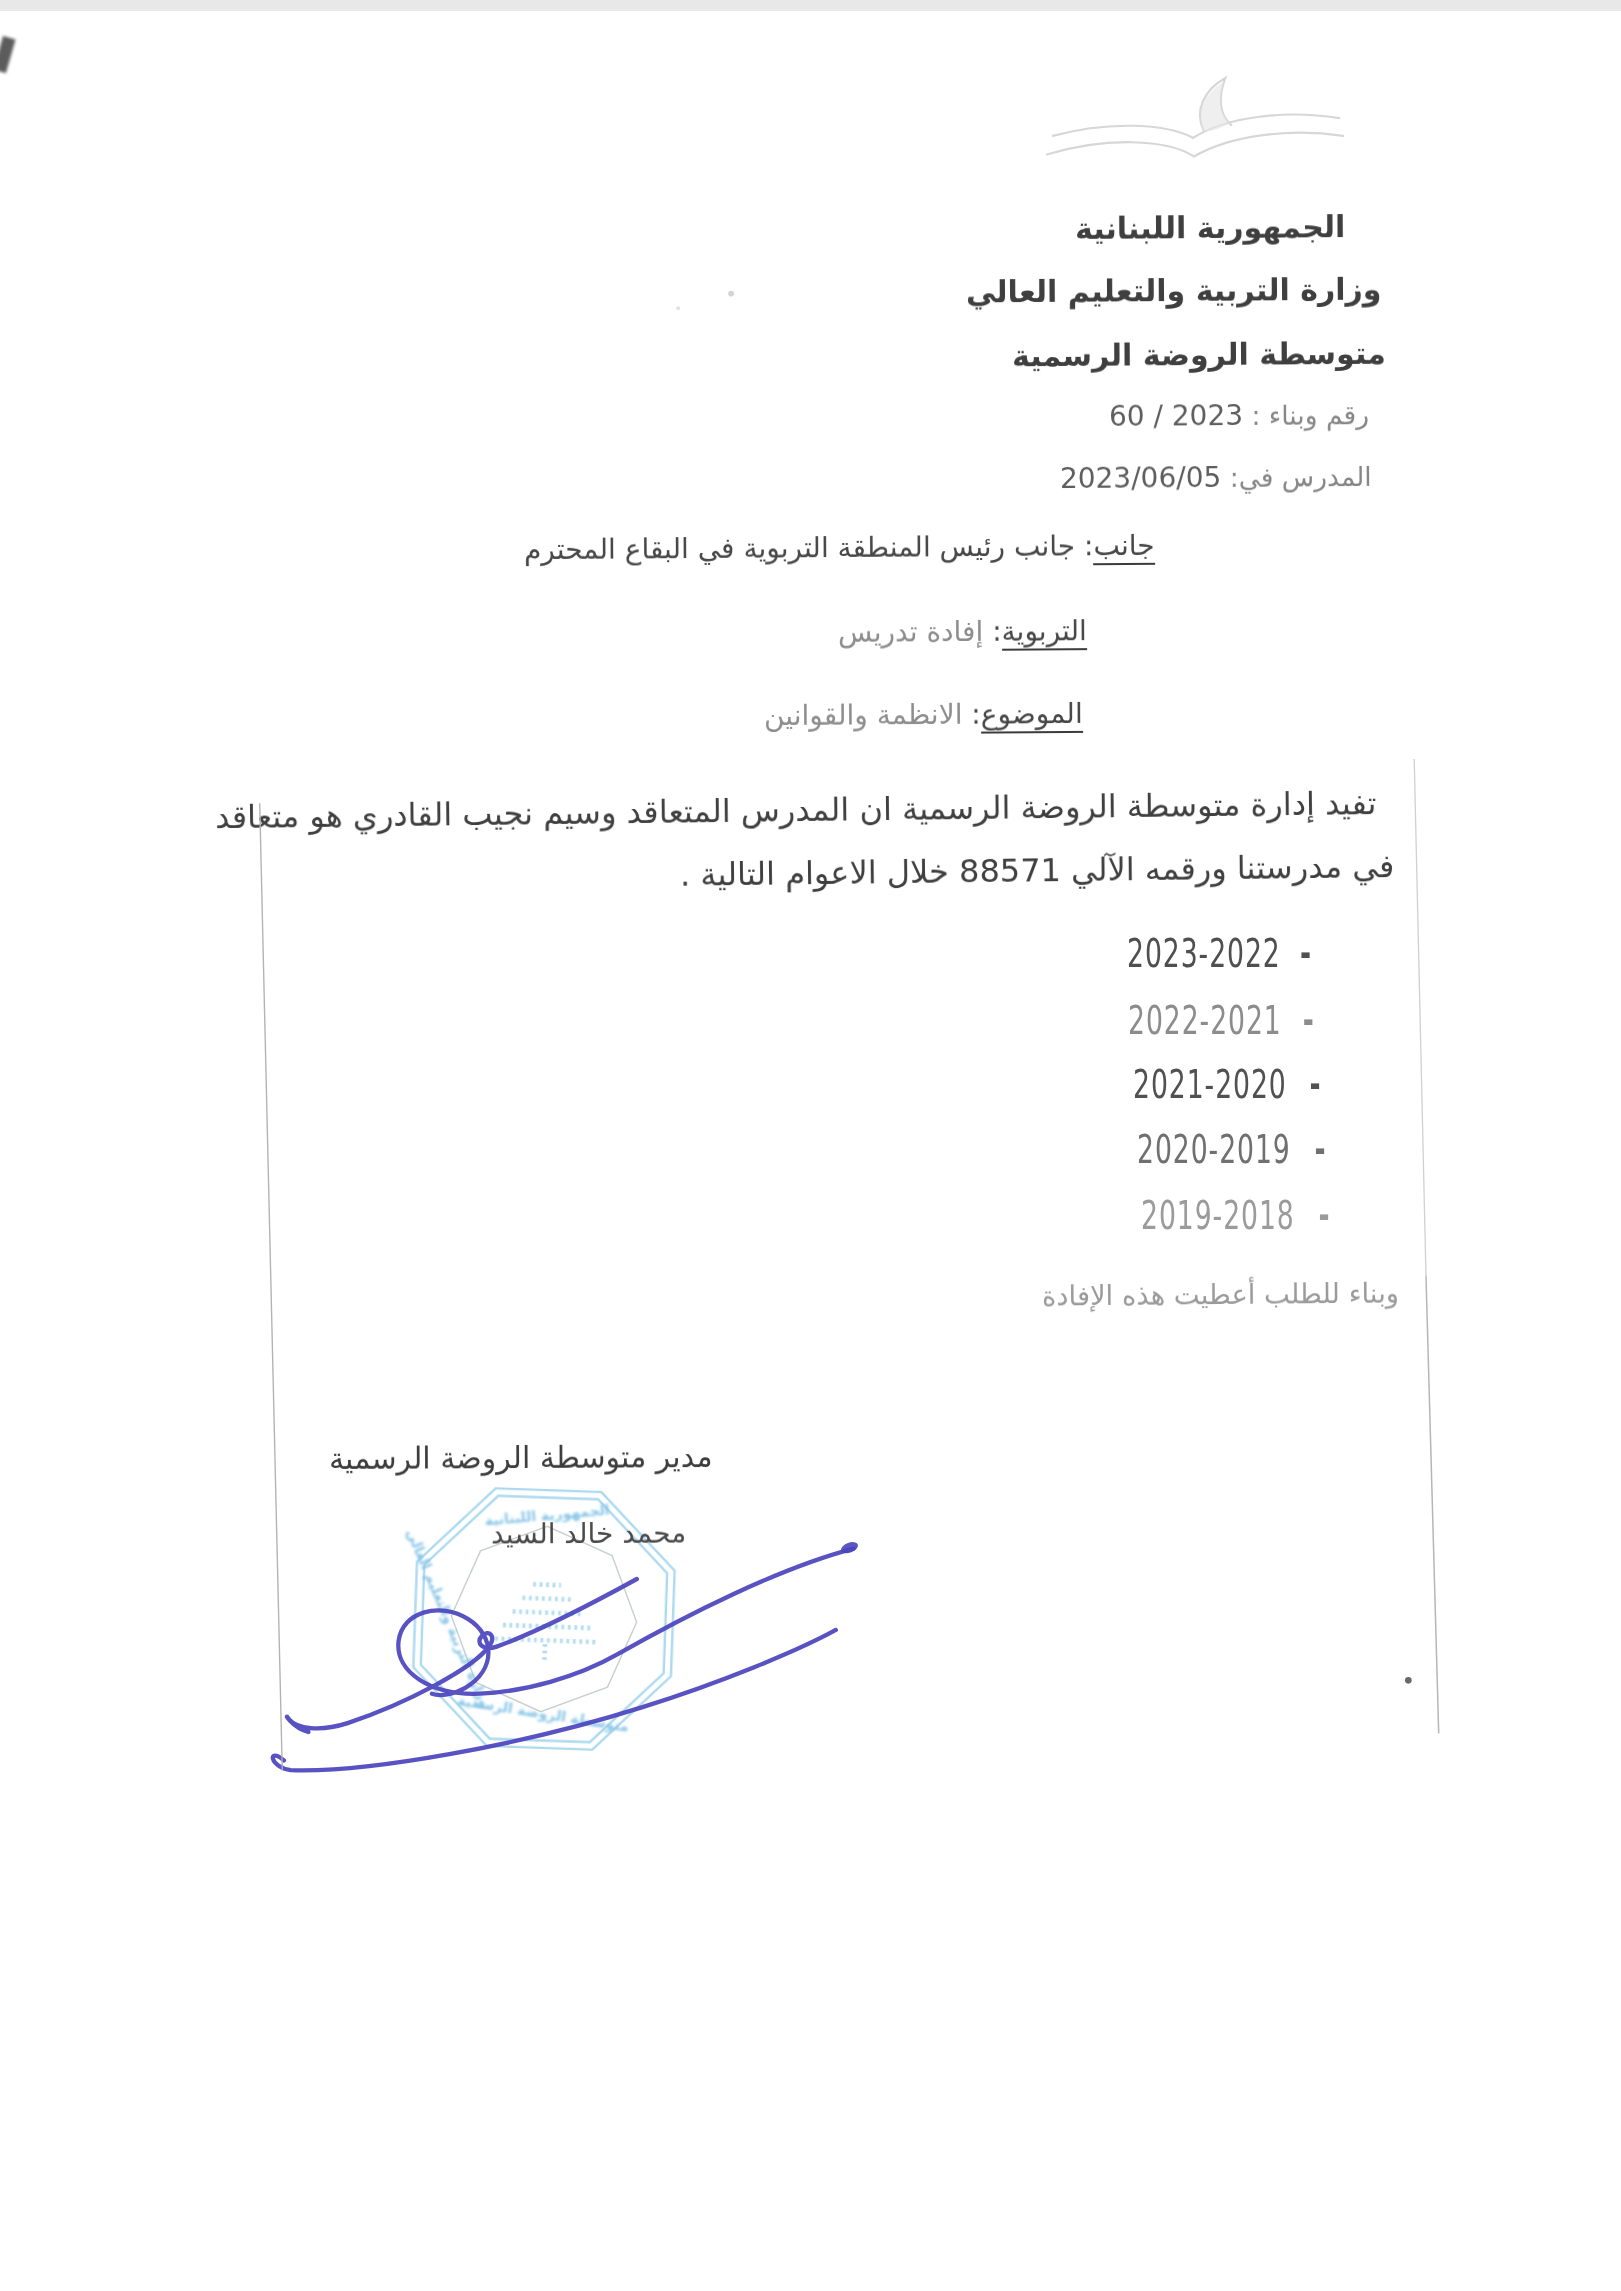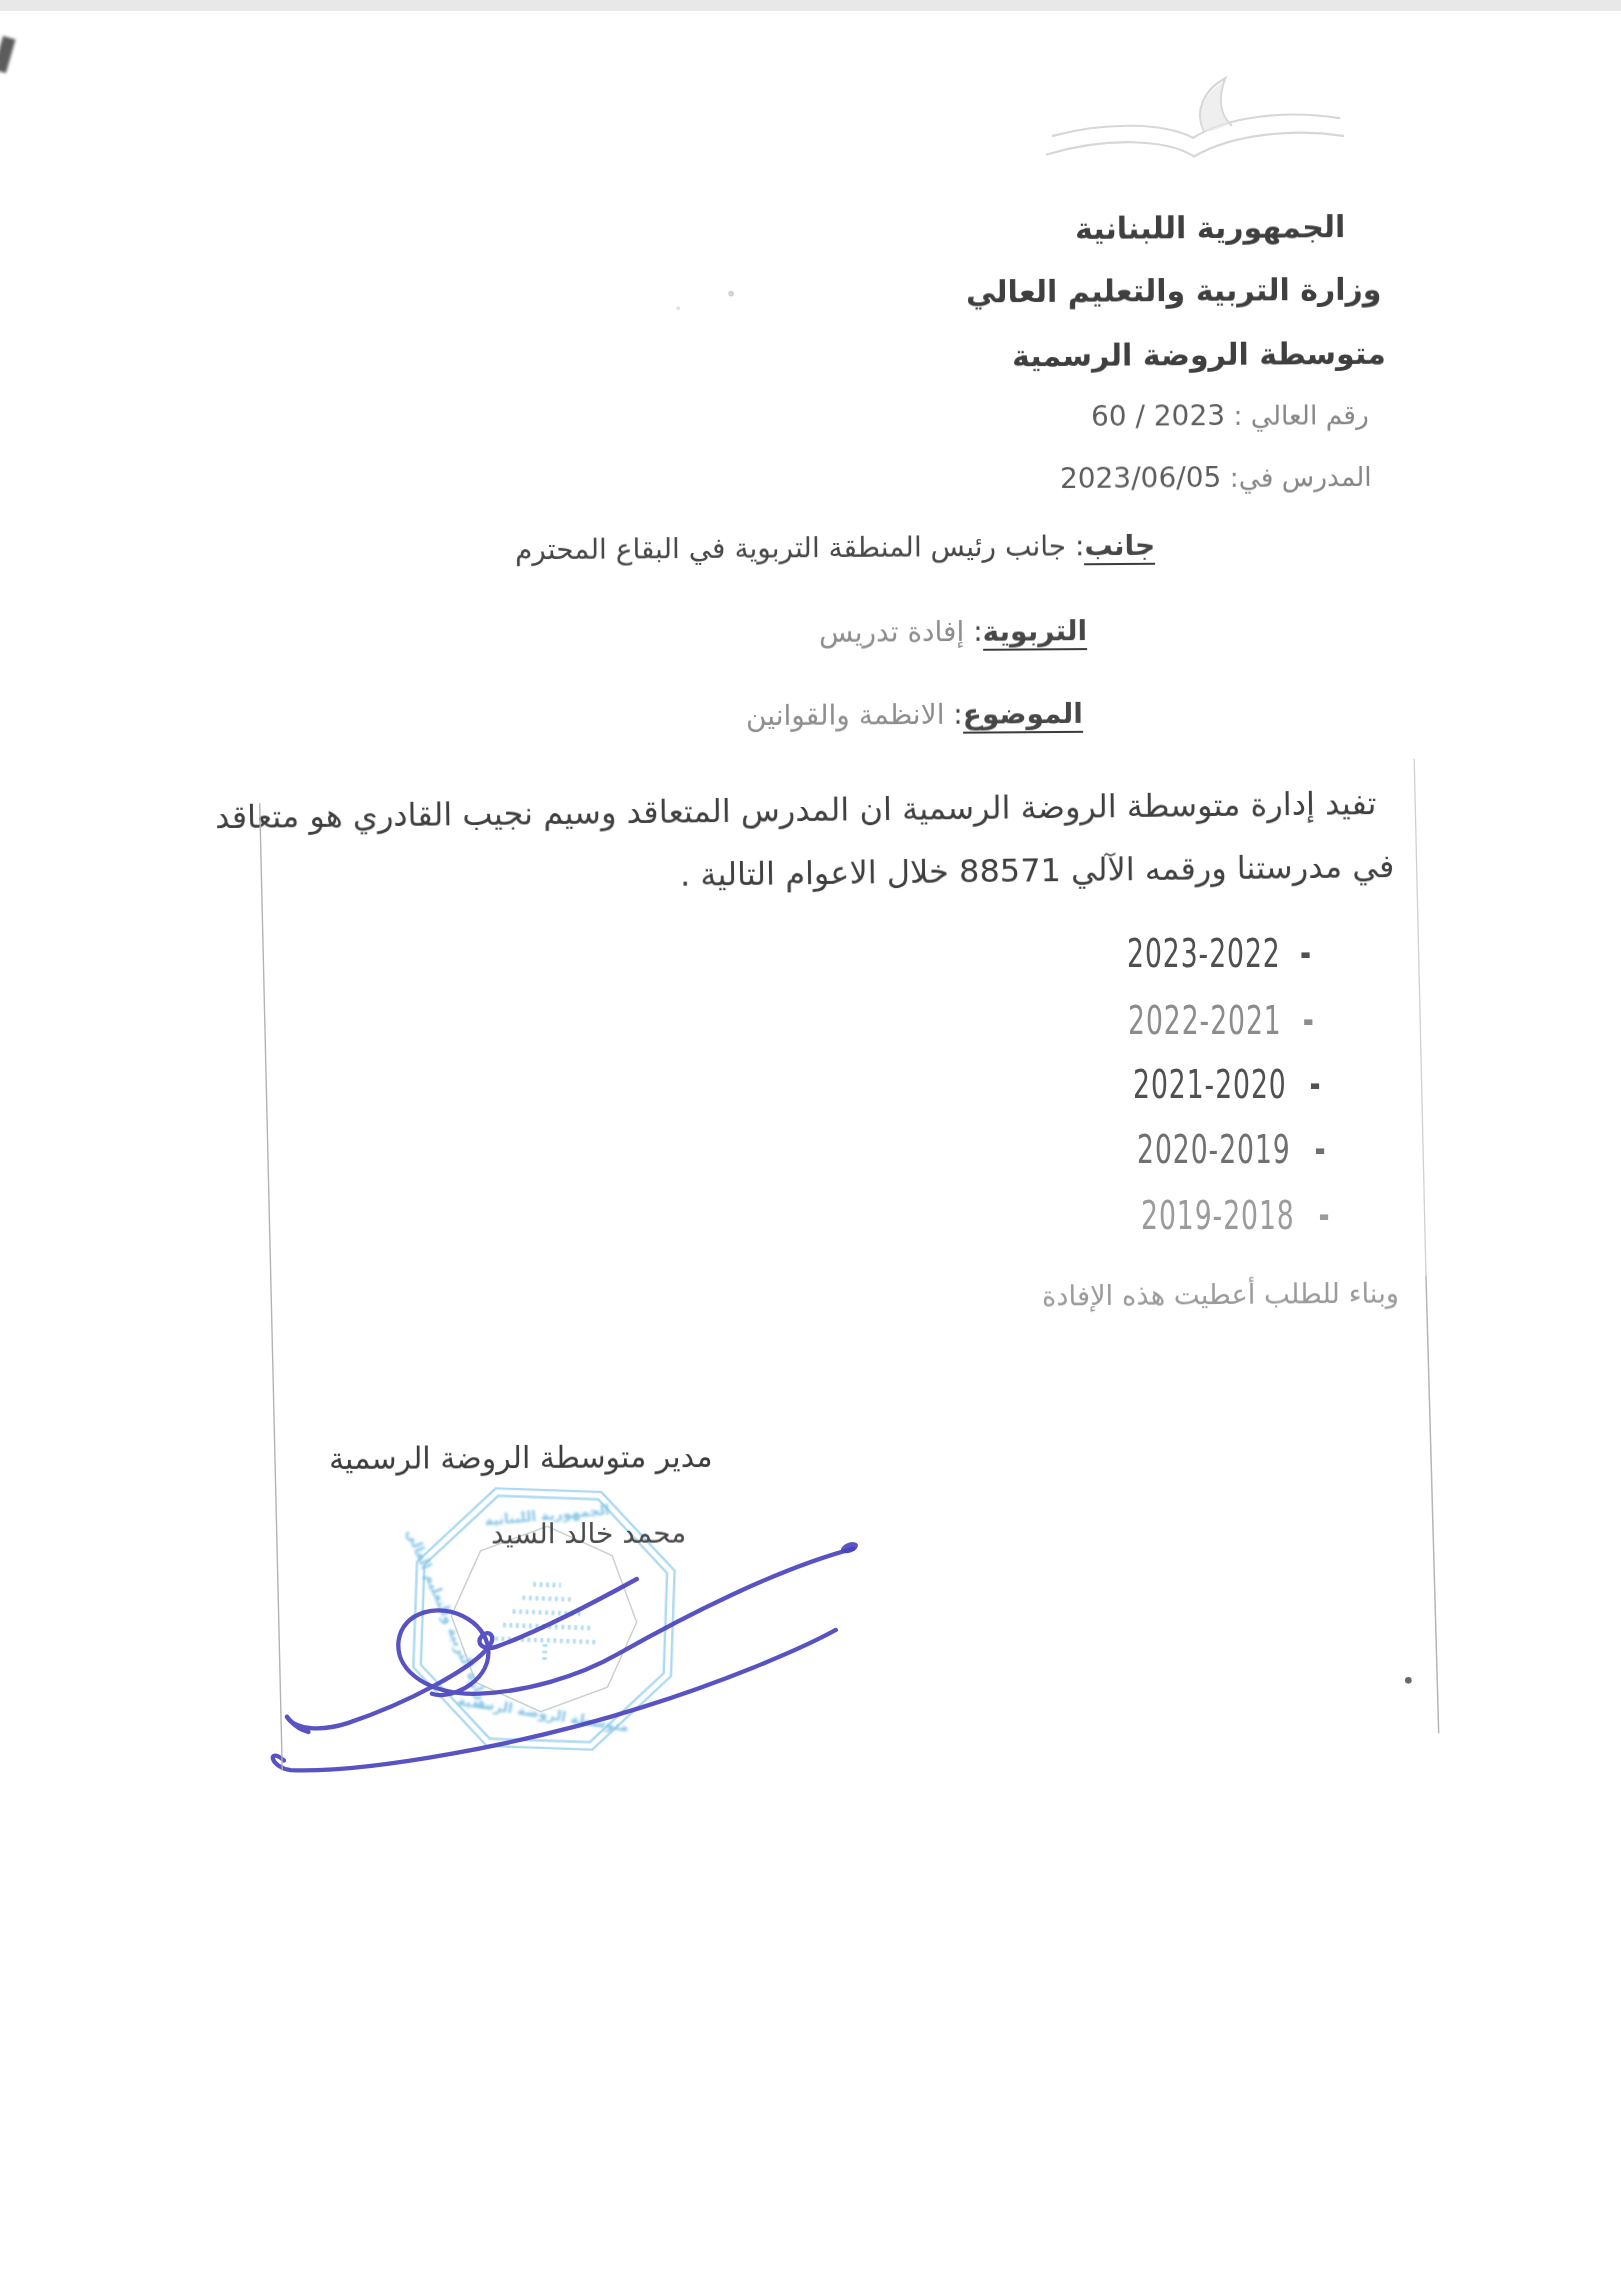--- a/index.html
+++ b/index.html
@@ -14,21 +14,21 @@
   .h-line{font-weight:bold;color:var(--text-dark);font-size:30px;transform:rotate(-0.4deg);}
   .h-republic{top:199px;right:276px;}
   .h-ministry{top:262px;right:240px;}
   .h-school{top:326px;right:235px;}
   .h-meta{font-size:26.5px;color:var(--text-mid);transform:rotate(-0.4deg);}
   .h-outgoing{top:388px;right:252px;}
   .h-date{top:450px;right:249px;}
   .h-meta .val{color:#5e5e5e;font-size:28px;padding-left:5.9px;}
   
   .a-line{font-size:28px;color:#474747;transform:rotate(-0.4deg);}
-  .a-line .lbl{font-weight:bold;border-bottom:2.9px solid #3b3b3b;padding-bottom:1px;}
+  .a-line .lbl{font-weight:normal;border-bottom:2.9px solid #3b3b3b;padding-bottom:1px;}
   .a-to{top:520px;right:466px;}
   .a-subject{top:604px;right:534px;}
   .a-ref{top:687px;right:538px;}
   .a-val-light{color:#8d8d8d;}
   
   .b-line{font-size:32px;color:var(--text-dark);transform:rotate(-0.7deg);transform-origin:right center;}
   .b-l1{top:773px;right:245px;}
   .b-l2{top:836px;right:227px;}
   
   .year-row{display:flex;justify-content:space-between;align-items:center;
@@ -65,21 +65,21 @@
       <path d="M 158,84 C 196,62 256,55 310,63"></path>
       <path d="M 168,58 C 158,38 168,16 190,4 C 182,24 184,42 196,52"></path>
     </g>
     <path d="M 168,58 C 160,40 168,20 188,8 C 182,26 184,40 194,50 C 185,56 176,59 168,58 Z" fill="#e7e7e7" opacity="0.65"></path>
   </svg>
 
   <div class="abs rtl scan h-line h-republic">الجمهورية اللبنانية</div>
   <div class="abs rtl scan h-line h-ministry">وزارة التربية والتعليم العالي</div>
   <div class="abs rtl scan h-line h-school">متوسطة الروضة الرسمية</div>
   <div class="abs rtl scan h-meta h-outgoing">
-    <span>رقم العالي :</span>
+    <span>رقم وبناء :</span>
     <span class="val" dir="ltr">60 / 2023</span>
   </div>
   <div class="abs rtl scan h-meta h-date">
     <span>المدرس في:</span>
     <span class="val" dir="ltr">2023/06/05</span>
   </div>
 
   <div class="abs rtl scan a-line a-to">
     <span class="lbl">جانب</span><span>: </span><span>جانب رئيس المنطقة التربوية في البقاع المحترم</span>
   </div>

